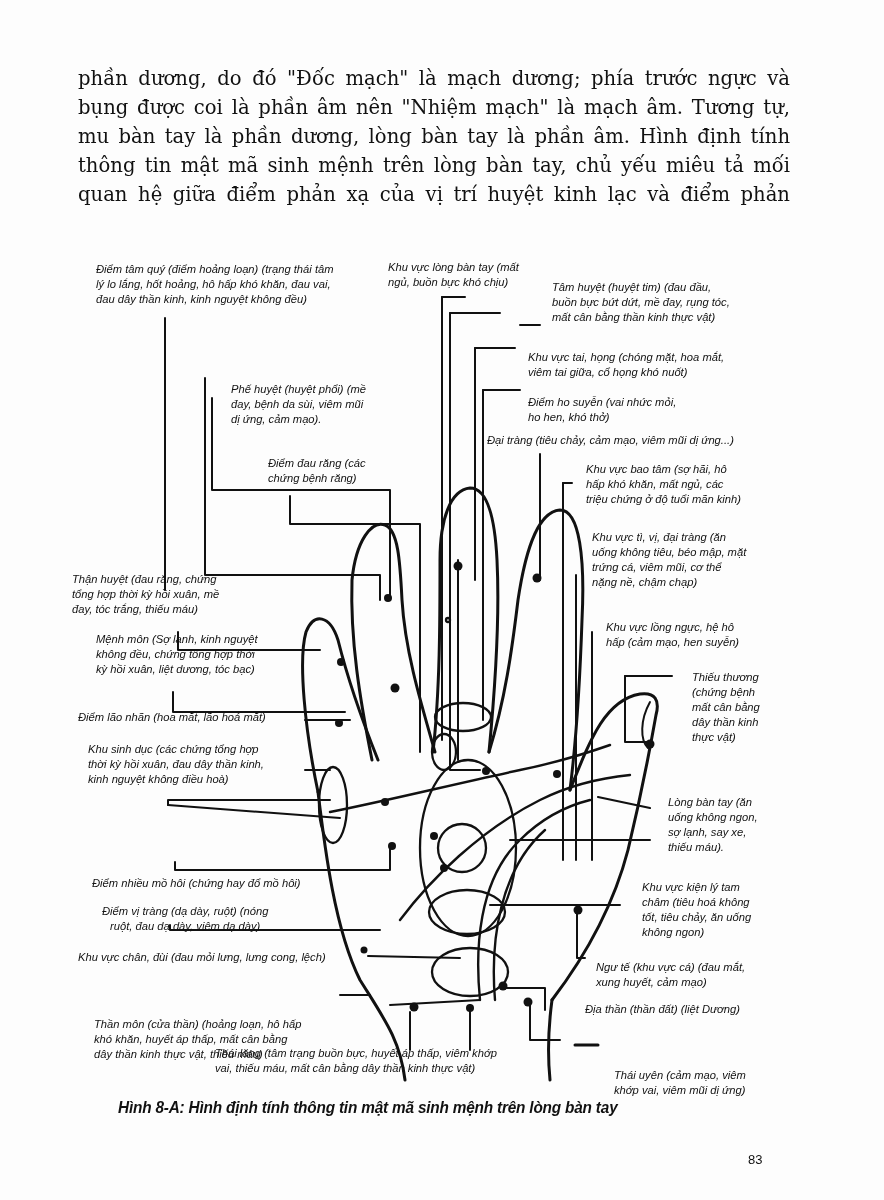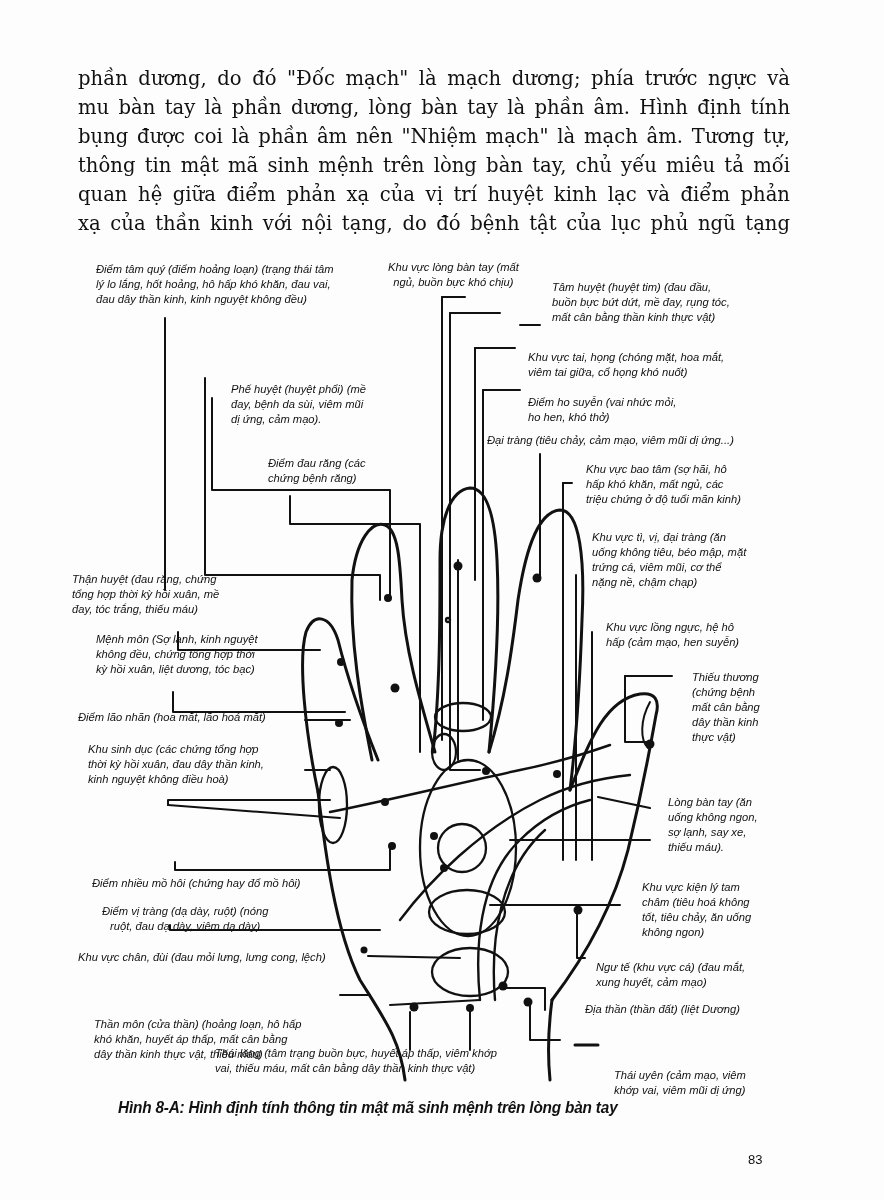--- a/index.html
+++ b/index.html
@@ -32,25 +32,24 @@
     font-size: 13px; color: #111;
   }
 </style>
 </head>
 <body>
 
 <div class="page">
 
   <div class="body-text">
     <span class="line">phần dương, do đó "Đốc mạch" là mạch dương; phía trước ngực và</span>
+    <span class="line">bụng được coi là phần âm nên "Nhiệm mạch" là mạch âm. Tương tự,</span>
     <span class="line">mu bàn tay là phần dương, lòng bàn tay là phần âm. Hình định tính</span>
-    <span class="line">bụng được coi là phần âm nên "Nhiệm mạch" là mạch âm. Tương tự,</span>
     <span class="line">thông tin mật mã sinh mệnh trên lòng bàn tay, chủ yếu miêu tả mối</span>
     <span class="line">quan hệ giữa điểm phản xạ của vị trí huyệt kinh lạc và điểm phản</span>
-    <span class="line">xạ của thần kinh với nội tạng, do đó bệnh tật của lục phủ ngũ tạng</span>
   </div>
 
   <div class="figure">
     <svg width="884" height="840" viewBox="0 250 884 840" xmlns="http://www.w3.org/2000/svg" fill="none" stroke="#111" stroke-width="2.6" stroke-linecap="round" stroke-linejoin="round">
 
       <g stroke-width="3">
 
         <path d="M318 792 C 305 730, 298 660, 306 632 C 314 612, 330 615, 338 640 C 348 680, 360 715, 378 760"></path>
 
         <path d="M372 760 C 360 700, 350 640, 352 580 C 356 540, 372 520, 385 525 C 398 530, 400 560, 402 600 C 405 650, 420 700, 435 752"></path>
@@ -179,21 +178,21 @@
         <circle cx="414" cy="1007" r="4.5"></circle>
         <circle cx="470" cy="1008" r="4"></circle>
         <circle cx="650" cy="744" r="4.5"></circle>
         <circle cx="364" cy="950" r="3.5"></circle>
       </g>
     </svg>
 
     <div class="lbl" style="left:96px; top:12px;">Điểm tâm quý (điểm hoảng loạn) (trạng thái tâm
 lý lo lắng, hốt hoảng, hô hấp khó khăn, đau vai,
 đau dây thần kinh, kinh nguyệt không đều)</div>
-    <div class="lbl" style="left:388px; top:10px;text-align:center;">Khu vực lòng bàn tay (mất
+    <div class="lbl" style="left:388px; top:10px;">Khu vực lòng bàn tay (mất
 ngủ, buồn bực khó chịu)</div>
     <div class="lbl" style="left:552px; top:30px;">Tâm huyệt (huyệt tim) (đau đầu,
 buồn bực bứt dứt, mề đay, rụng tóc,
 mất cân bằng thần kinh thực vật)</div>
     <div class="lbl" style="left:528px; top:100px;">Khu vực tai, họng (chóng mặt, hoa mắt,
 viêm tai giữa, cổ họng khó nuốt)</div>
     <div class="lbl" style="left:231px; top:132px;">Phế huyệt (huyệt phổi) (mề
 đay, bệnh da sùi, viêm mũi
 dị ứng, cảm mạo).</div>
     <div class="lbl" style="left:528px; top:145px;">Điểm ho suyễn (vai nhức mỏi,

